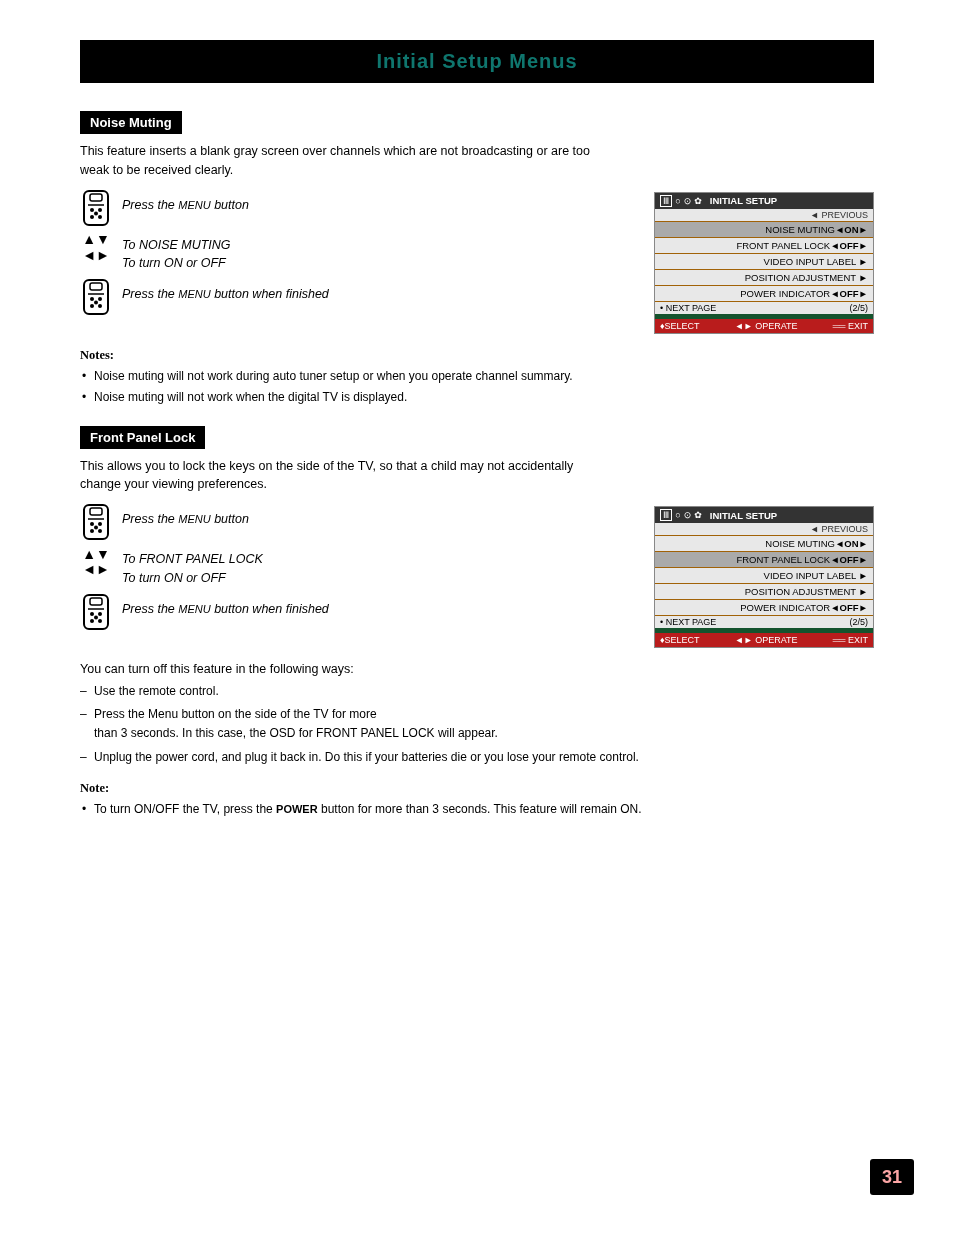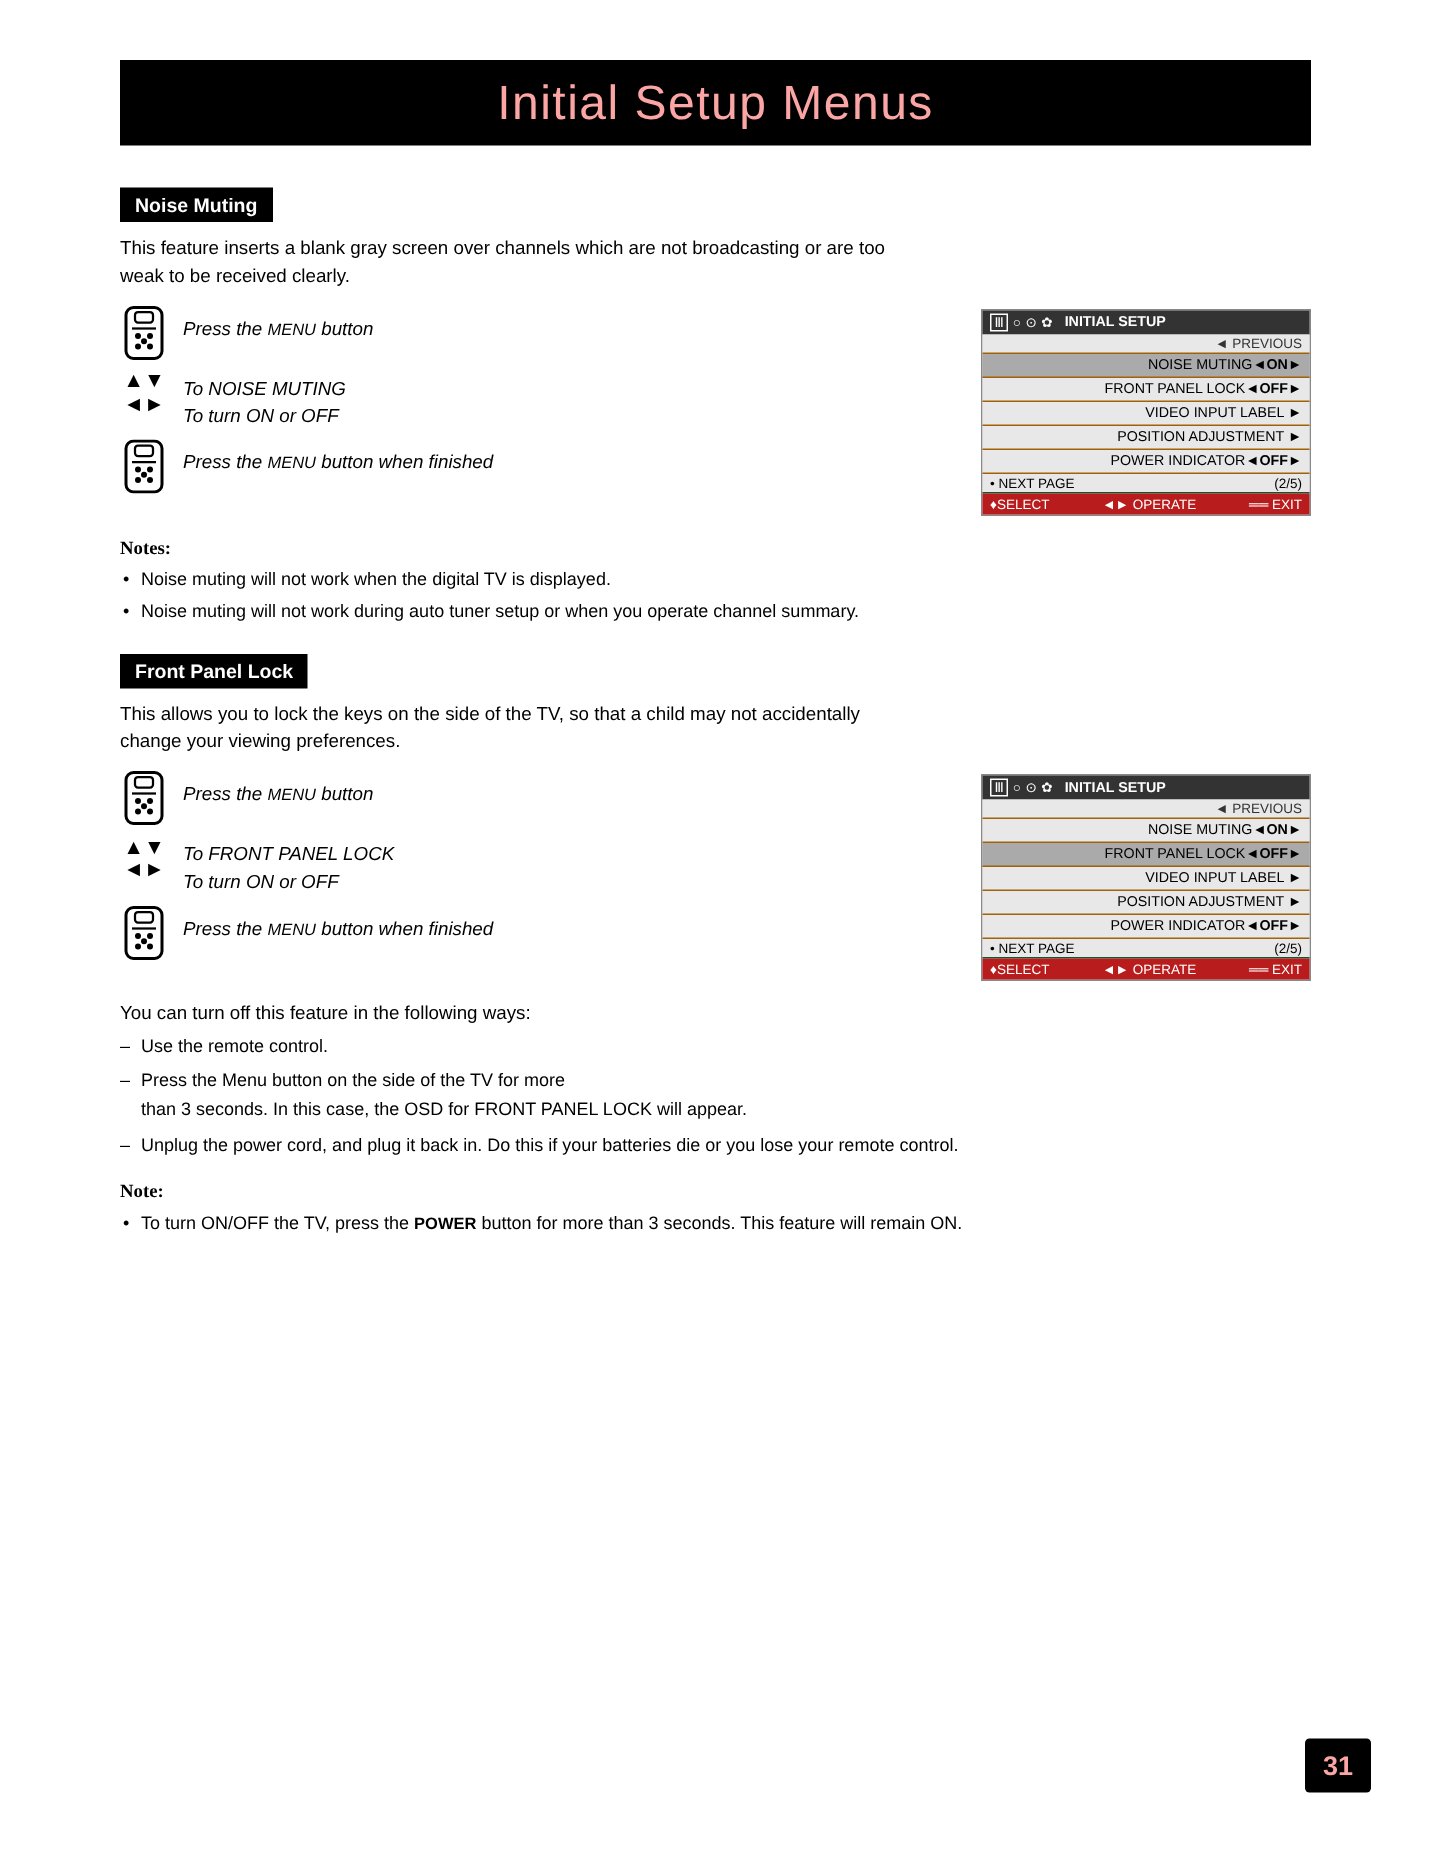--- a/index.html
+++ b/index.html
@@ -22,23 +22,23 @@
 
     
     .page-title-banner {
       background: #000;
       color: #fff;
       text-align: center;
       padding: 10px 20px;
       margin-bottom: 28px;
     }
     .page-title-banner h1 {
-      font-size: 32px;
-      font-weight: normal;
-      color: #fca5a5;
+      font-size: 20px;
+      font-weight: bold;
+      color: #0f766e;
       letter-spacing: 1px;
     }
 
     
     .section-header {
       background: #000;
       color: #fff;
       padding: 4px 10px;
       font-size: 13px;
       font-weight: bold;
@@ -163,21 +163,21 @@
       padding: 2px 5px;
       font-size: 9px;
     }
 
     .osd-next-page {
       display: flex;
       justify-content: space-between;
       padding: 1px 5px;
       font-size: 9px;
       background: #e8e8e8;
-      border-bottom: 1px solid #14532d;
+      border-bottom: 5px solid #14532d;
     }
 
     
     .notes-section {
       margin-top: 8px;
       margin-bottom: 20px;
     }
 
     .notes-title {
       font-weight: bold;
@@ -353,22 +353,22 @@
           <span>♦SELECT</span>
           <span>◄► OPERATE</span>
           <span>══ EXIT</span>
         </div>
       </div>
     </div>
 
     
     <div class="notes-section">
       <div class="notes-title">Notes:</div>
+      <div class="note-item">Noise muting will not work during auto tuner setup or when you operate channel summary.</div>
       <div class="note-item">Noise muting will not work when the digital TV is displayed.</div>
-      <div class="note-item">Noise muting will not work during auto tuner setup or when you operate channel summary.</div>
     </div>
   </div>
 
   <div class="section-block">
     <div class="section-header">Front Panel Lock</div>
     <div class="section-description">This allows you to lock the keys on the side of the TV, so that a child may not accidentally change your viewing preferences.</div>
 
     <div class="steps-area">
       <div class="steps-list">
 

